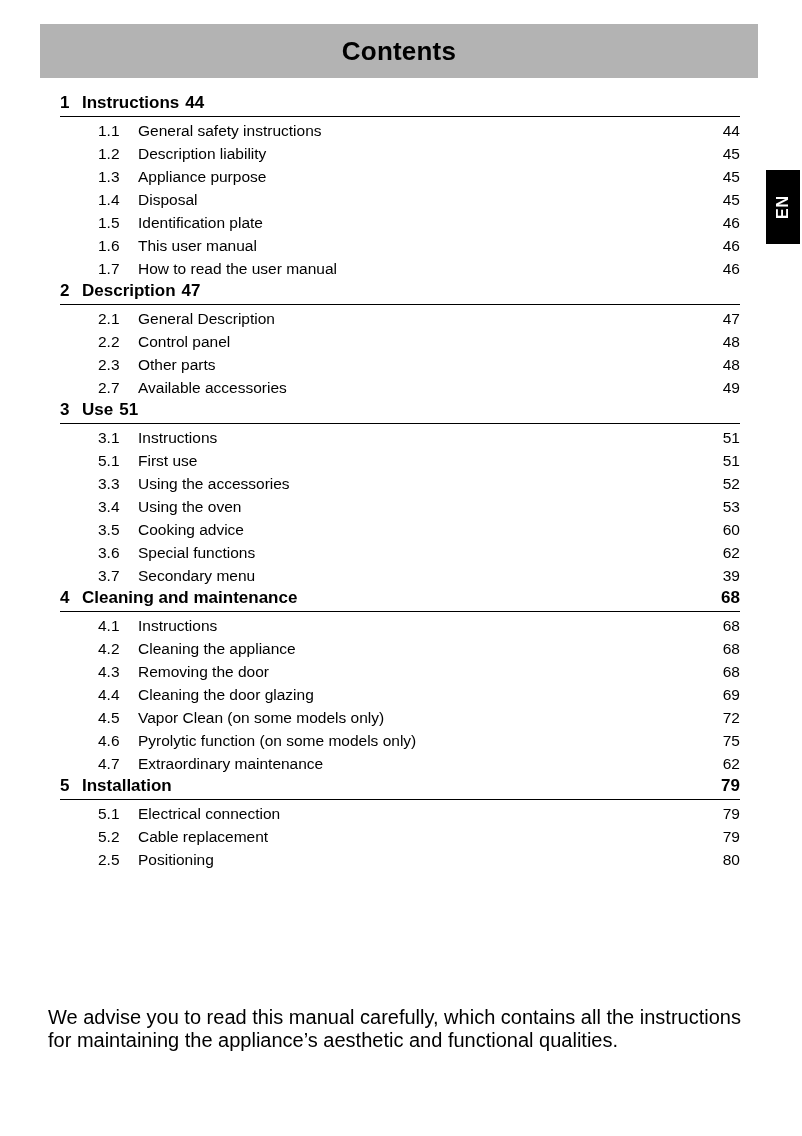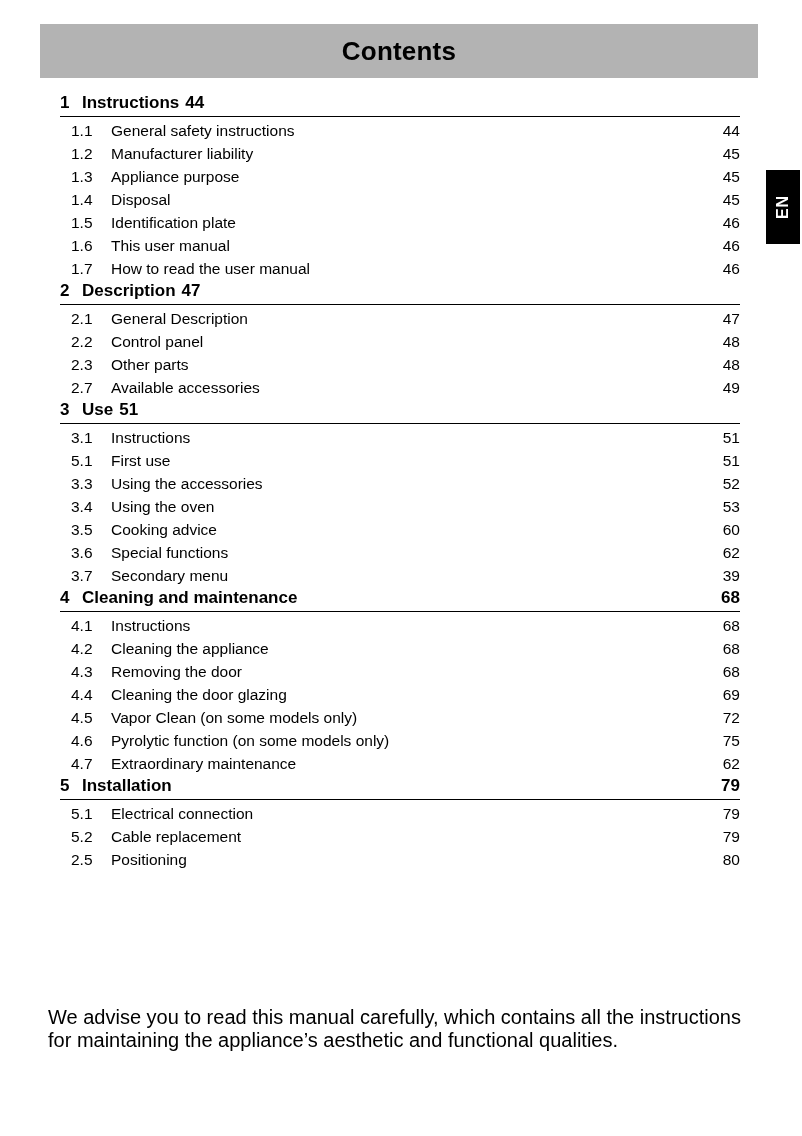--- a/index.html
+++ b/index.html
@@ -102,21 +102,21 @@
   .entry {
     display: flex;
     align-items: baseline;
     font-size: 15.5px;
     line-height: 23px;
     padding: 0;
   }
   .entry .num {
     width: 40px;
     flex: none;
-    margin-left: 11px;
+    margin-left: 38px;
   }
   .entry .title {
     flex: 1 1 auto;
     white-space: nowrap;
   }
   .entry .pg {
     flex: none;
     width: 40px;
     text-align: right;
   }
@@ -162,21 +162,21 @@
       <span class="pg">44</span>
       <span class="spacer"></span>
     </div>
     <div class="entry">
       <span class="num">1.1</span>
       <span class="title">General safety instructions</span>
       <span class="pg">44</span>
     </div>
     <div class="entry">
       <span class="num">1.2</span>
-      <span class="title">Manufacturer liability</span>
+      <span class="title">Description liability</span>
       <span class="pg">45</span>
     </div>
     <div class="entry">
       <span class="num">1.3</span>
       <span class="title">Appliance purpose</span>
       <span class="pg">45</span>
     </div>
     <div class="entry">
       <span class="num">1.4</span>
       <span class="title">Disposal</span>

